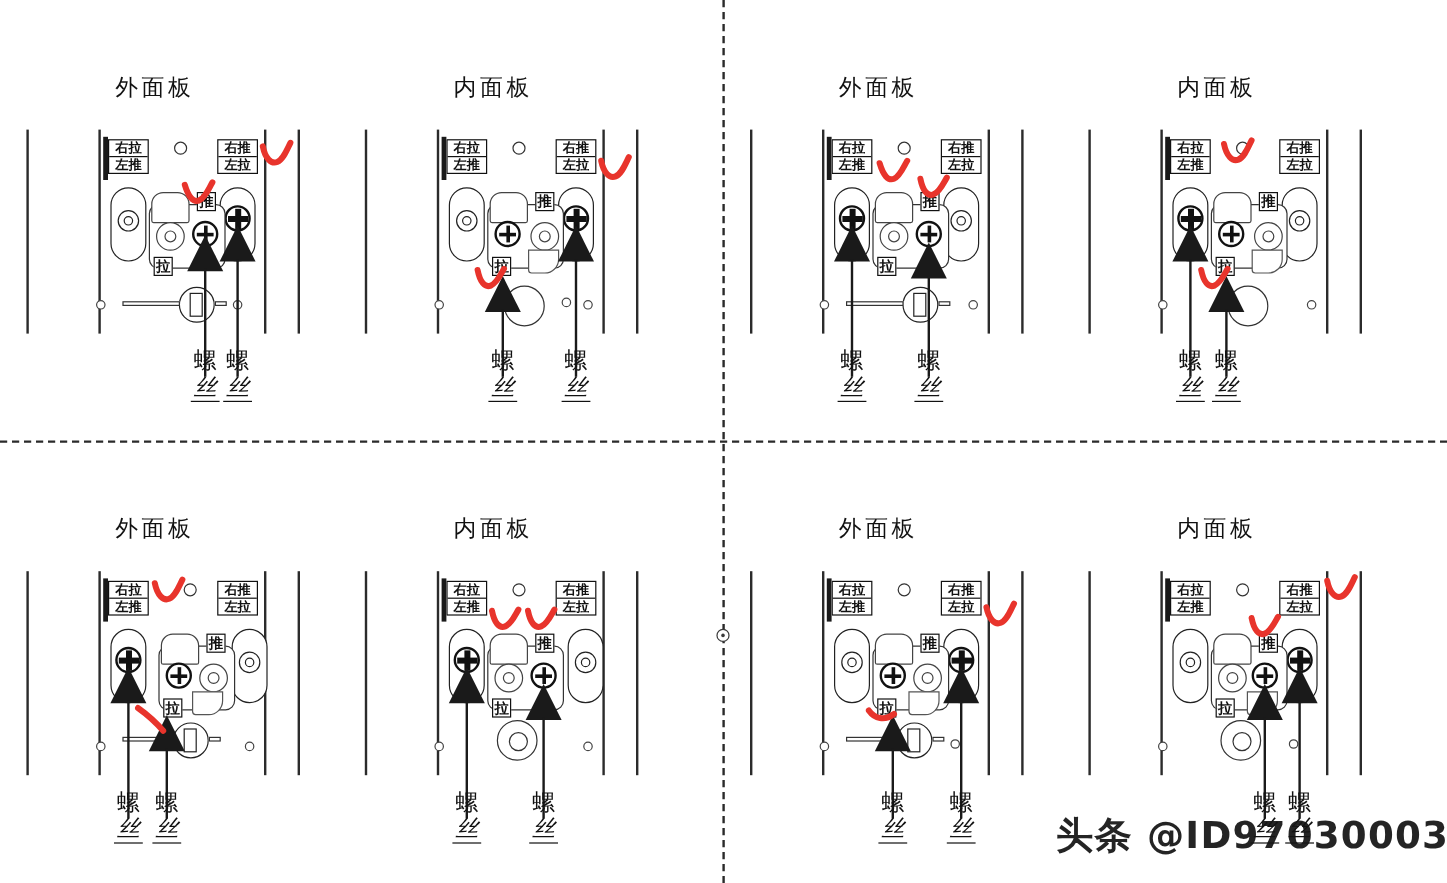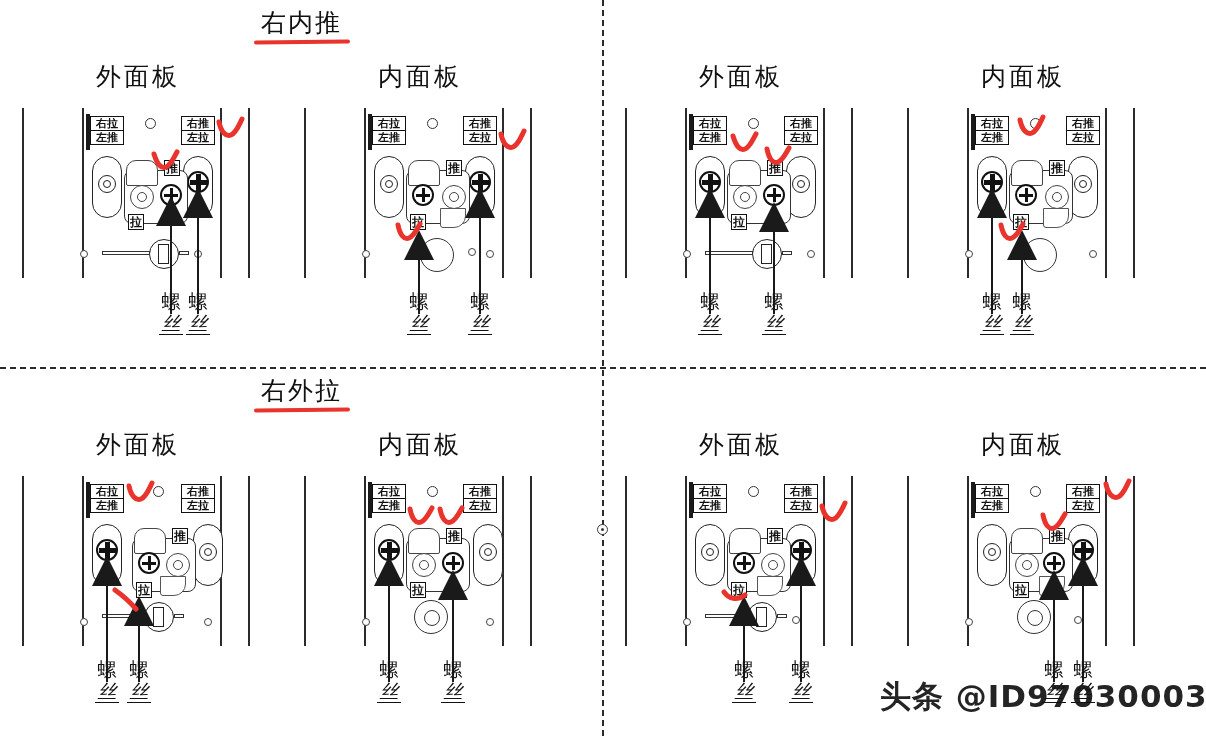--- a/index.html
+++ b/index.html
@@ -44,21 +44,21 @@
     text-align: center;
     font-size: 25px; color: #111; letter-spacing: 2px;
     font-family: "DejaVu Sans", "Liberation Sans", sans-serif;
   }
   .q-title .ul {
     display: block; margin: 1px auto 0; width: 96px; height: 4px;
     background: #e8342c; border-radius: 3px;
     transform: rotate(-0.5deg);
   }
   .q-sub {
-    position: absolute; font-size: 25px; color: #111; letter-spacing: 3px;
+    position: absolute; font-size: 19px; color: #111; letter-spacing: 3px;
     font-family: "DejaVu Sans", "Liberation Sans", sans-serif;
     white-space: nowrap;
     text-align: right;
   }
   .q-sub.outer { top: 60px; left: 96px; }
   .q-sub.inner { top: 60px; left: 378px; }
 
   
   .panel { position: absolute; top: 108px; width: 290px; height: 250px; }
   .panel.p-outer { left: 8px; }
@@ -224,24 +224,20 @@
 </head>
 <body>
 
 <div id="root">
 
   <div class="div-h"></div>
   <div class="div-v"></div>
   <div class="div-dot"></div>
 
   <div class="quad q-tl">
-    <div class="q-title">
-      <span>右内推</span>
-      <span class="ul"></span>
-    </div>
     <div class="q-sub outer">外面板</div>
     <div class="q-sub inner">内面板</div>
 
     <div class="panel p-outer">
       <div class="rail r1"></div>
       <div class="rail r2"></div>
       <div class="rail r3"></div>
       <div class="rail r4"></div>
       <div class="tab"></div>
 
@@ -491,24 +487,20 @@
       <svg class="check" style="left:122px; top:4px;" width="34" height="30" viewBox="0 0 34 30">
         <path d="M5 8 C7 18, 12 23, 17 21 C22 19, 25 11, 28 5" stroke="#e8342c" stroke-width="5" fill="none" stroke-linecap="round"></path>
       </svg>
       <svg class="check" style="left:104px; top:112px;" width="30" height="26" viewBox="0 0 30 26">
         <path d="M4 5 C6 15, 10 20, 15 18 C20 16, 23 9, 26 4" stroke="#e8342c" stroke-width="5" fill="none" stroke-linecap="round"></path>
       </svg>
     </div>
   </div>
 
   <div class="quad q-bl">
-    <div class="q-title">
-      <span>右外拉</span>
-      <span class="ul"></span>
-    </div>
     <div class="q-sub outer">外面板</div>
     <div class="q-sub inner">内面板</div>
 
     <div class="panel p-outer">
       <div class="rail r1"></div>
       <div class="rail r2"></div>
       <div class="rail r3"></div>
       <div class="rail r4"></div>
       <div class="tab"></div>
 

